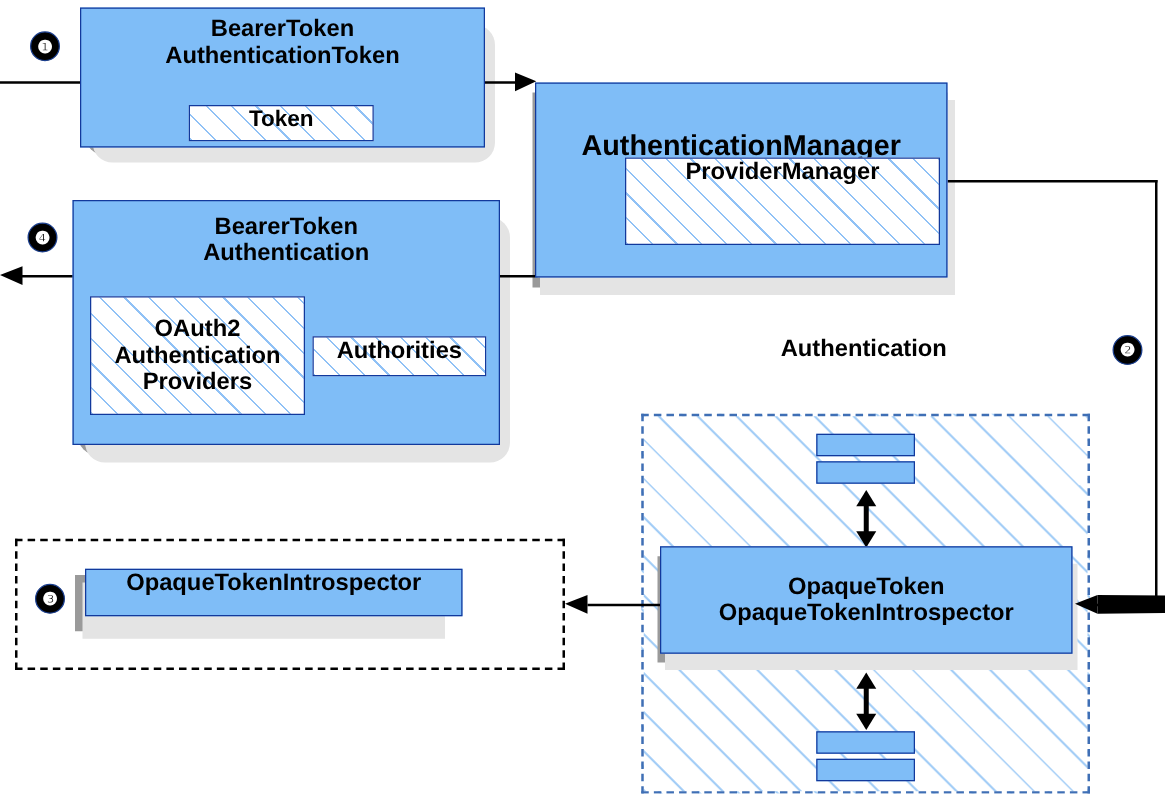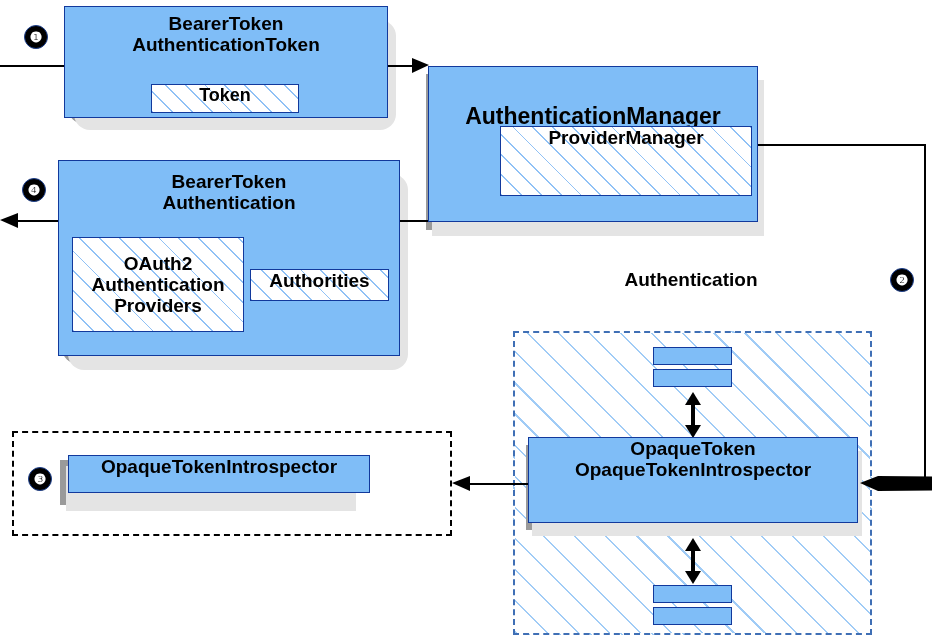--- a/index.html
+++ b/index.html
@@ -176,21 +176,21 @@
   <div class="bar" style="left:653px;top:369px;width:79px;height:18px;"></div>
 
   <svg class="arrow" style="left:684px;top:392px;width:18px;height:46px;">
     <line x1="9" y1="4" x2="9" y2="42" stroke="#000" stroke-width="4"></line>
     <polygon points="9,0 17,13 1,13" fill="#000"></polygon>
     <polygon points="9,46 17,33 1,33" fill="#000"></polygon>
   </svg>
 
   <div class="shadow" style="left:526px;top:445px;width:330px;height:85px;"></div>
   <div class="shadow2" style="left:532px;top:451px;width:330px;height:85px;"></div>
-  <div class="node" style="left:528px;top:437px;width:330px;height:86px;z-index:10;display:flex;align-items:center;flex-direction:column;font-size:19px;">
+  <div class="node" style="left:528px;top:437px;width:330px;height:86px;z-index:10;display:flex;align-items:center;justify-content:center;flex-direction:column;font-size:19px;">
     <div>OpaqueToken</div>
     <div>OpaqueTokenIntrospector</div>
   </div>
 
   <svg class="arrow" style="left:684px;top:538px;width:18px;height:46px;">
     <line x1="9" y1="4" x2="9" y2="42" stroke="#000" stroke-width="4"></line>
     <polygon points="9,0 17,13 1,13" fill="#000"></polygon>
     <polygon points="9,46 17,33 1,33" fill="#000"></polygon>
   </svg>
 

